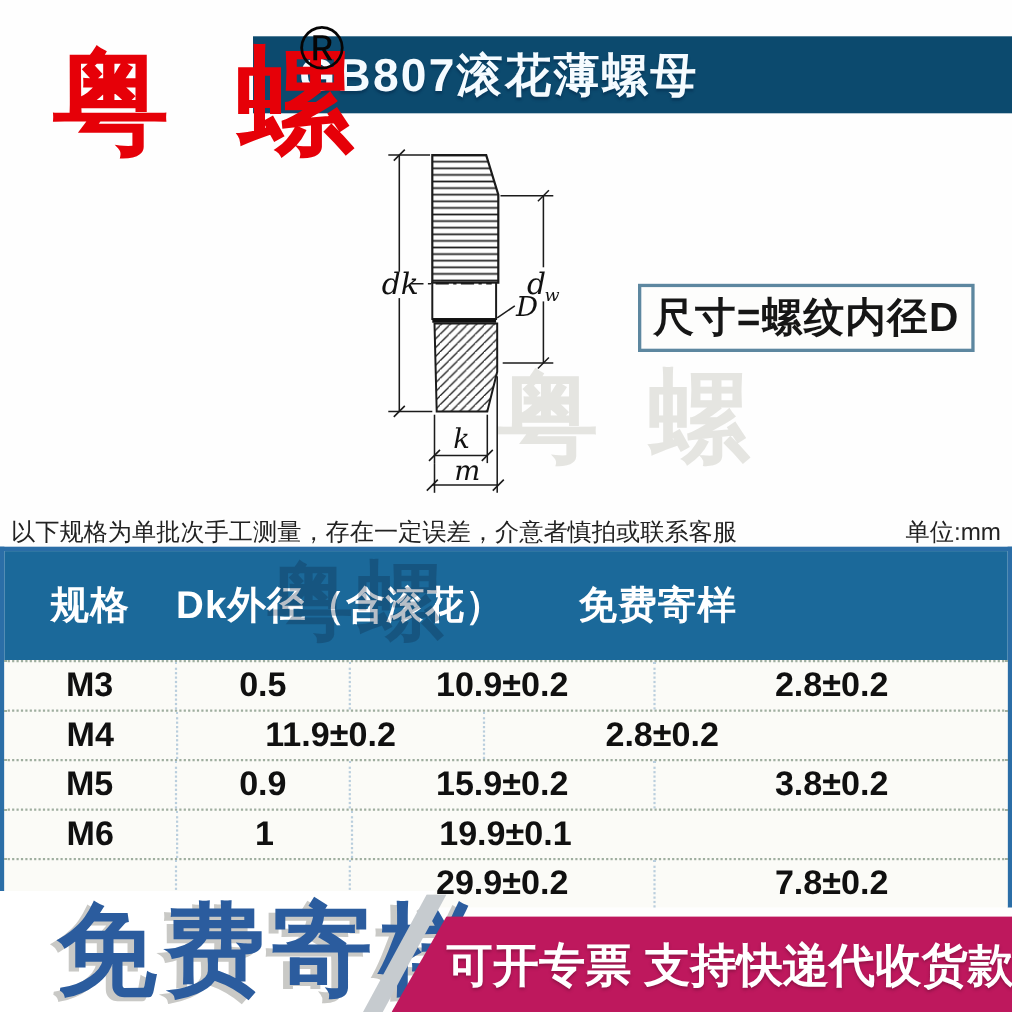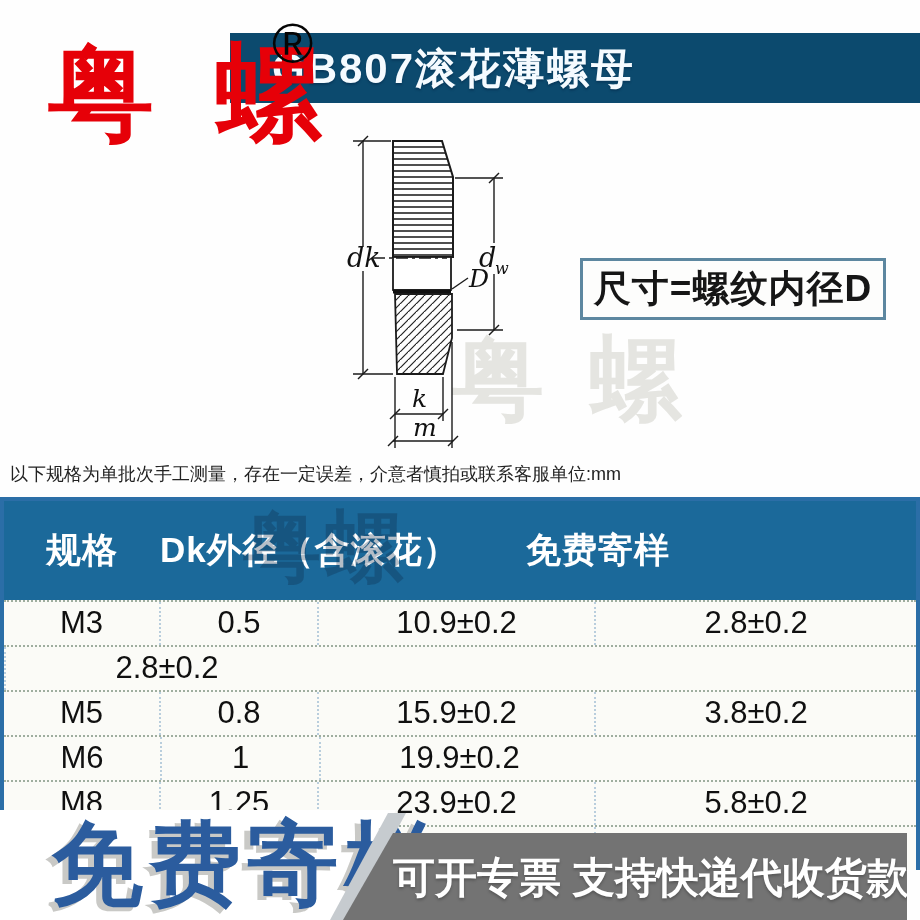--- a/index.html
+++ b/index.html
@@ -40,38 +40,38 @@
     position:absolute;left:452px;top:318px;z-index:0;
     font-size:92px;font-weight:bold;color:#e5e5e1;letter-spacing:10px;white-space:nowrap;
   }
   .wm-header{
     position:absolute;left:243px;top:496px;z-index:3;
     font-size:78px;font-weight:bold;color:rgba(12,40,70,.30);
     letter-spacing:4px;white-space:nowrap;pointer-events:none;
   }
   
   .disclaimer{
-    position:absolute;left:10px;top:458px;width:900px;height:32px;
-    display:flex;justify-content:flex-start;align-items:center;
-    font-size:18px;color:#222;
+    position:absolute;left:10px;top:468px;width:900px;height:32px;
+    display:flex;justify-content:space-between;align-items:center;
+    font-size:22px;color:#222;
   }
   
   .spec-table{
     position:absolute;left:0;top:497px;width:912px;z-index:2;
     border:4px solid #2b6ea7;border-bottom:none;
   }
   .thead{display:flex;height:99px;background:#1b699a;align-items:center;}
   .th{
     font-size:35px;font-weight:bold;color:#fff;text-align:center;
     letter-spacing:1px;white-space:nowrap;
   }
   .row{display:flex;height:43px;background:#fbfbf7;border-top:2px dotted #9fae9f;}
   .row:first-of-type{border-top:2px solid #e8eef2;}
   .td{
-    font-size:31px;color:#101010;text-align:center;line-height:41px;white-space:nowrap;
+    font-size:31px;color:#101010;text-align:center;line-height:41px;white-space:nowrap;font-weight:bold;
   }
   .c1{width:156px;}
   .c2{width:157px;}
   .c3{width:277px;}
   .c4{width:322px;}
   .row .c2,.row .c3,.row .c4{border-left:2px dotted #b9cedd;}
   
   .footer-white{
     position:absolute;left:0;top:810px;width:420px;height:110px;background:#ffffff;
     clip-path:polygon(0 0,396px 0,334px 110px,0 110px);z-index:5;
@@ -82,22 +82,22 @@
     line-height:1;white-space:nowrap;
     text-shadow:-6px 4px 0 #c9c9c6;
     margin-left:39px;
   }
   .gray-slash{
     position:absolute;left:322px;top:813px;width:100px;height:107px;
     background:#c6cbcf;z-index:6;
     clip-path:polygon(66px 0,84px 0,26px 107px,8px 107px);
   }
   .service-banner{
-    position:absolute;left:335px;top:833px;width:572px;height:87px;
-    background:#737373;z-index:7;
+    position:absolute;left:348px;top:833px;width:572px;height:87px;
+    background:#be185d;z-index:7;
     clip-path:polygon(58px 0,572px 0,572px 87px,8px 87px);
   }
   .service-text{
     margin-left:58px;line-height:89px;font-size:42px;font-weight:bold;color:#fff;
     white-space:nowrap;text-shadow:0 2px 3px rgba(0,0,0,.25);
   }
 </style>
 </head>
 <body>
 
@@ -190,38 +190,34 @@
       <div class="th c3">Dk外径（含滚花）</div>
       <div class="th c4">免费寄样</div>
     </div>
     <div class="row">
       <div class="td c1">M3</div>
       <div class="td c2">0.5</div>
       <div class="td c3">10.9±0.2</div>
       <div class="td c4">2.8±0.2</div>
     </div>
     <div class="row">
+      <div class="td c1">M4</div>
+      <div class="td c3">11.9±0.2</div>
       <div class="td c4">2.8±0.2</div>
     </div>
     <div class="row">
       <div class="td c1">M5</div>
-      <div class="td c2">0.8</div>
+      <div class="td c2">0.9</div>
       <div class="td c3">15.9±0.2</div>
       <div class="td c4">3.8±0.2</div>
     </div>
     <div class="row">
       <div class="td c1">M6</div>
       <div class="td c2">1</div>
-      <div class="td c3">19.9±0.2</div>
-    </div>
-    <div class="row">
-      <div class="td c1">M8</div>
-      <div class="td c2">1.25</div>
-      <div class="td c3">23.9±0.2</div>
-      <div class="td c4">5.8±0.2</div>
+      <div class="td c3">19.9±0.1</div>
     </div>
     <div class="row">
       <div class="td c1"></div>
       <div class="td c2"></div>
       <div class="td c3">29.9±0.2</div>
       <div class="td c4">7.8±0.2</div>
     </div>
   </div>
 
   <div class="wm-header">粤螺</div>

